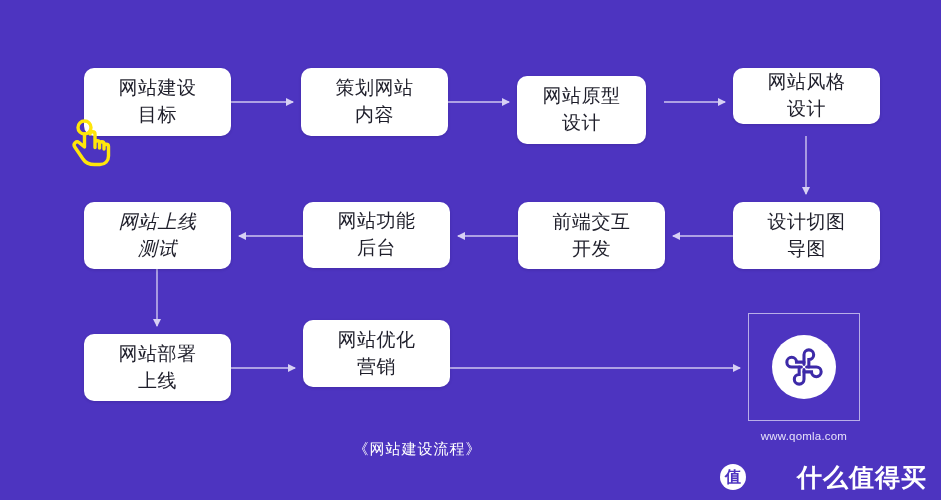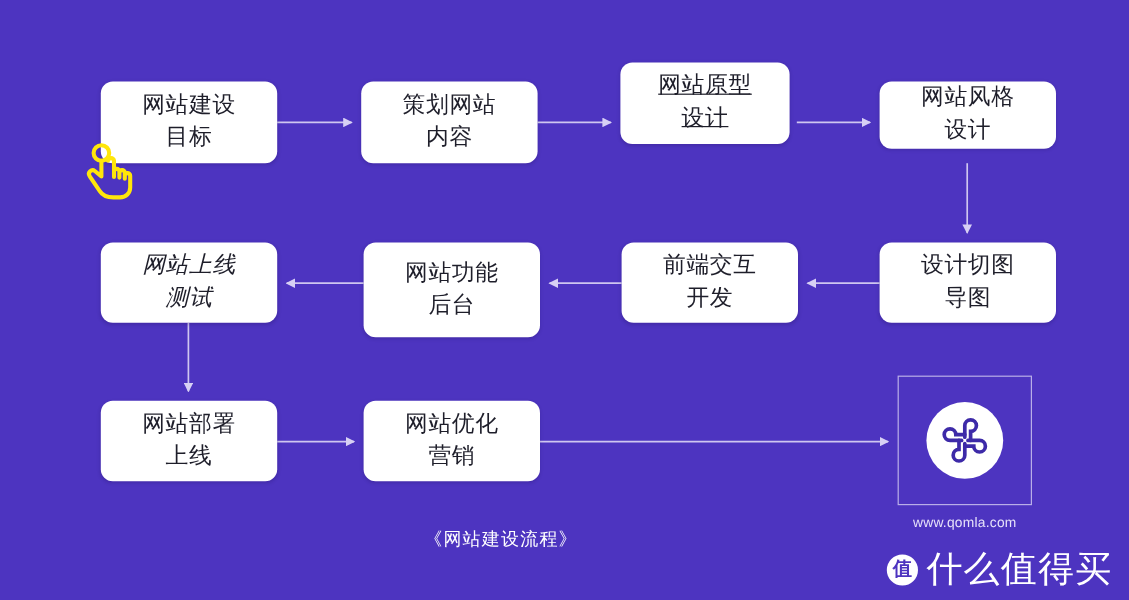--- a/index.html
+++ b/index.html
@@ -115,24 +115,25 @@
     color: #4d34c0;
     font-size: 16px;
     font-weight: 700;
     display: flex;
     align-items: center;
     justify-content: center;
     line-height: 1;
   }
   .wm-text {
     color: #ffffff;
-    font-size: 30px;
-    font-weight: 400;
+    font-size: 25px;
+    font-weight: 700;
     letter-spacing: 1px;
     line-height: 1;
+    margin-left: 44px;
   }
 </style>
 </head>
 <body>
 
 <div id="canvas">
 
   <svg id="flow-svg" viewBox="0 0 941 500" xmlns="http://www.w3.org/2000/svg">
     <defs>
       <marker id="ah-r" markerWidth="8" markerHeight="8" refX="7" refY="4" orient="auto" markerUnits="userSpaceOnUse">
@@ -166,49 +167,49 @@
 
   <div id="node-layer">
       <div class="node" style="left: 84px; top: 68px; width: 147px; height: 68px;">
         <span class="ln">网站建设</span>
         <span class="ln">目标</span>
       </div>
       <div class="node" style="left: 301px; top: 68px; width: 147px; height: 68px;">
         <span class="ln">策划网站</span>
         <span class="ln">内容</span>
       </div>
-      <div class="node" style="left: 517px; top: 52px; width: 141px; height: 68px; text-decoration: underline;">
+      <div class="node" style="left: 517px; top: 76px; width: 129px; height: 68px;">
         <span class="ln">网站原型</span>
         <span class="ln">设计</span>
       </div>
       <div class="node" style="left: 733px; top: 68px; width: 147px; height: 56px;">
         <span class="ln">网站风格</span>
         <span class="ln">设计</span>
       </div>
       <div class="node" style="left: 84px; top: 202px; width: 147px; height: 67px; font-style: italic;">
         <span class="ln">网站上线</span>
         <span class="ln">测试</span>
       </div>
-      <div class="node" style="left: 303px; top: 202px; width: 147px; height: 79px;">
+      <div class="node" style="left: 303px; top: 202px; width: 147px; height: 66px;">
         <span class="ln">网站功能</span>
         <span class="ln">后台</span>
       </div>
       <div class="node" style="left: 518px; top: 202px; width: 147px; height: 67px;">
         <span class="ln">前端交互</span>
         <span class="ln">开发</span>
       </div>
       <div class="node" style="left: 733px; top: 202px; width: 147px; height: 67px;">
         <span class="ln">设计切图</span>
         <span class="ln">导图</span>
       </div>
       <div class="node" style="left: 84px; top: 334px; width: 147px; height: 67px;">
         <span class="ln">网站部署</span>
         <span class="ln">上线</span>
       </div>
-      <div class="node" style="left: 303px; top: 334px; width: 147px; height: 67px;">
+      <div class="node" style="left: 303px; top: 320px; width: 147px; height: 67px;">
         <span class="ln">网站优化</span>
         <span class="ln">营销</span>
       </div>
     </div>
 
   <div class="logo-frame">
     <div class="logo-disc">
       <svg width="44" height="44" viewBox="0 0 100 100" xmlns="http://www.w3.org/2000/svg">
         <g fill="none" stroke="#3d2aa8" stroke-width="7" stroke-linecap="round">
           <path d="M50 44 L50 22 A11 11 0 1 1 61 33 L61 50"></path>

